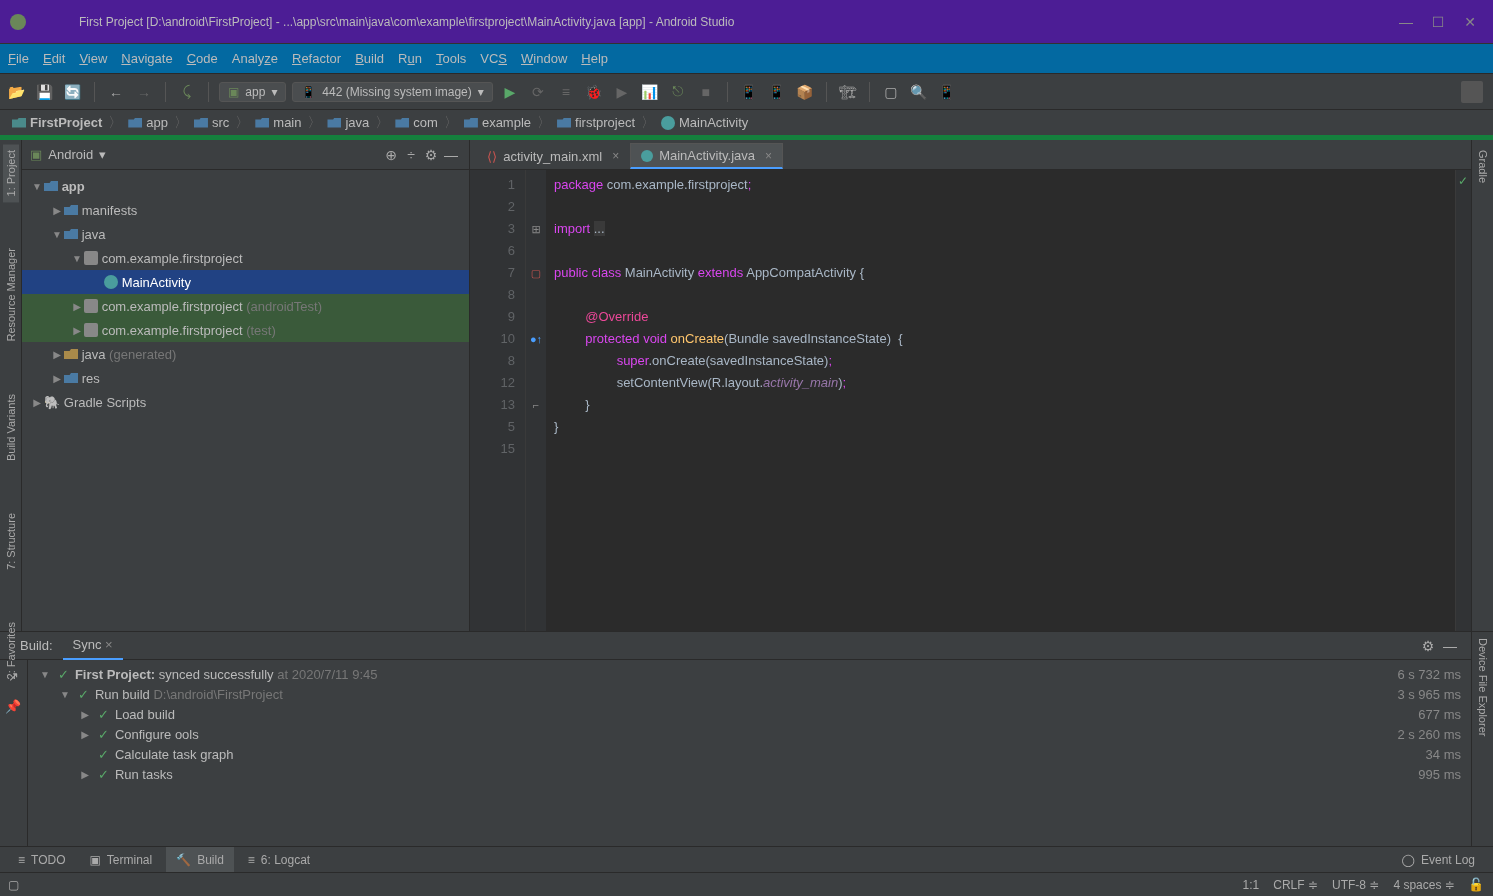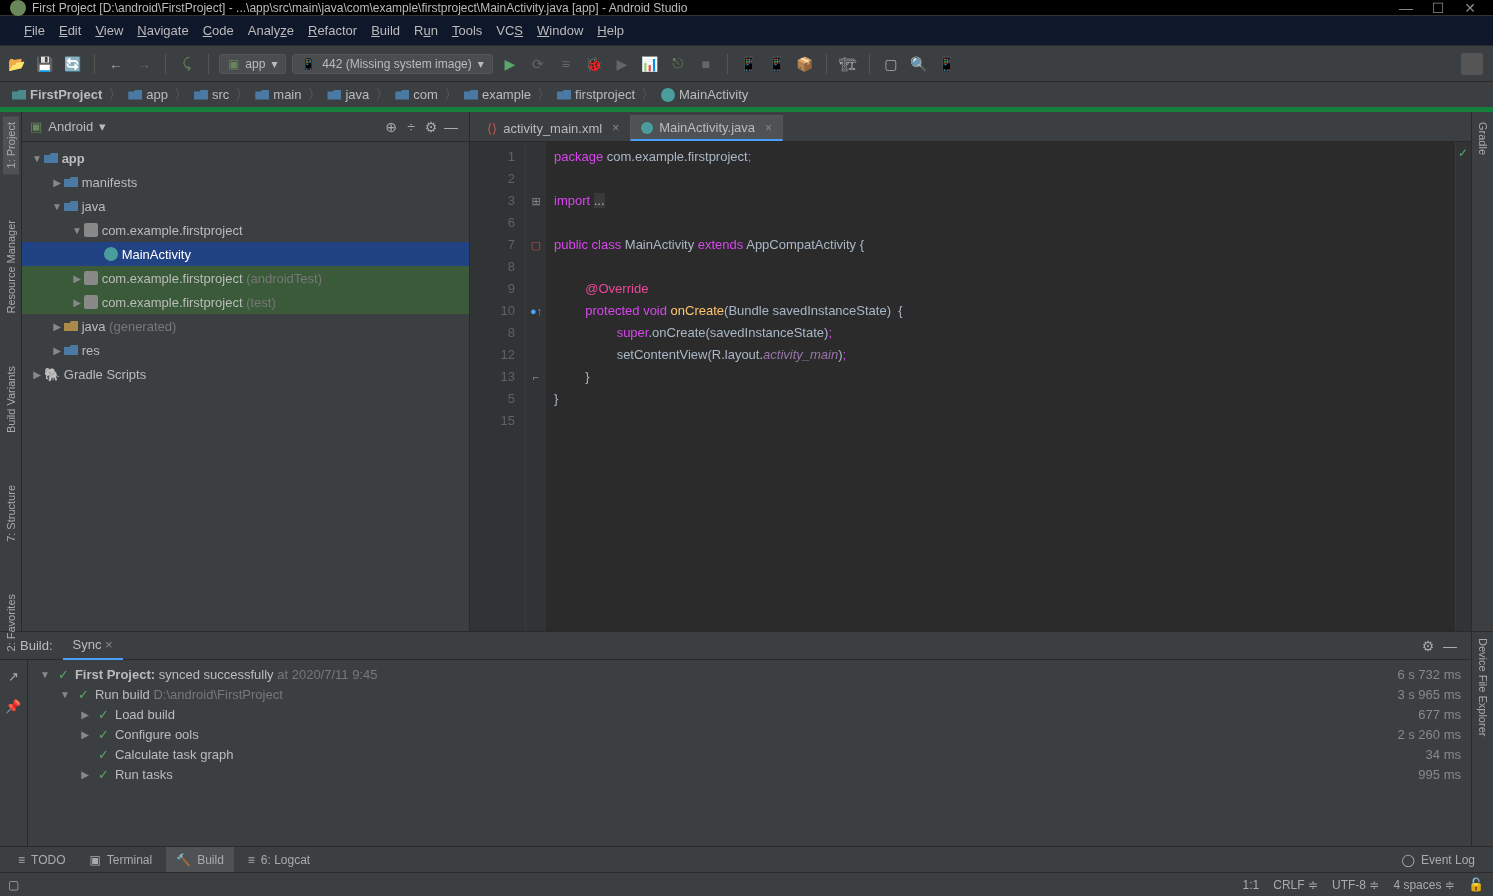--- a/index.html
+++ b/index.html
@@ -1,22 +1,22 @@
 <!DOCTYPE html>
 <html><head>
 <meta charset="utf-8">
 <style>
 * { margin:0; padding:0; box-sizing:border-box; font-family:"Segoe UI",Arial,sans-serif; }
 body { background:#2b2b2b; color:#bbb; font-size:13px; width:1493px; height:896px; overflow:hidden; display:flex; flex-direction:column; }
-.titlebar { height:16px; background:#000000; display:flex; align-items:center; padding:0 4px; border-bottom:1px solid #323232; }
+.titlebar { height:44px; background:#4c1d95; display:flex; align-items:center; padding:0 4px; border-bottom:1px solid #323232;gap:47px; }
 .titlebar .appicon { width:16px; height:16px; background:#6a8759; border-radius:50%; margin:0 6px; }
 .titlebar .title { flex:1; color:#bbb; font-size:12px; }
 .titlebar .winbtns { display:flex; gap:18px; padding:0 12px; color:#888; font-size:14px; }
 .winbtn { width:14px; text-align:center; cursor:pointer; }
-.menubar { height:30px; background:#0f172a; display:flex; align-items:center; padding:0 24px; gap:14px; border-bottom:1px solid #2a2a2a; }
+.menubar { height:30px; background:#0369a1; display:flex; align-items:center; padding:0 8px; gap:14px; border-bottom:1px solid #2a2a2a; }
 .menuitem { color:#bbb; cursor:pointer; font-size:13px; }
 .menuitem u { text-decoration:underline; }
 .toolbar { height:36px; background:#3c3f41; display:flex; align-items:center; padding:0 6px; gap:6px; border-bottom:1px solid #2a2a2a; }
 .tbtn { width:22px; height:22px; display:flex; align-items:center; justify-content:center; color:#aaa; cursor:pointer; font-size:14px; }
 .tsep { width:1px; height:20px; background:#555; margin:0 4px; }
 .runconfig { background:#4a4d4f; border:1px solid #555; border-radius:3px; padding:2px 8px; display:flex; align-items:center; gap:6px; color:#bbb; cursor:pointer; font-size:12px; }
 .runconfig .android { color:#6a8759; }
 .device { background:#4a4d4f; border:1px solid #555; border-radius:3px; padding:2px 8px; display:flex; align-items:center; gap:6px; color:#bbb; cursor:pointer; font-size:12px; }
 .toolbar .spacer { flex:1; }
 .avatar { width:22px; height:22px; background:#555; border-radius:2px; margin-right:4px; }

